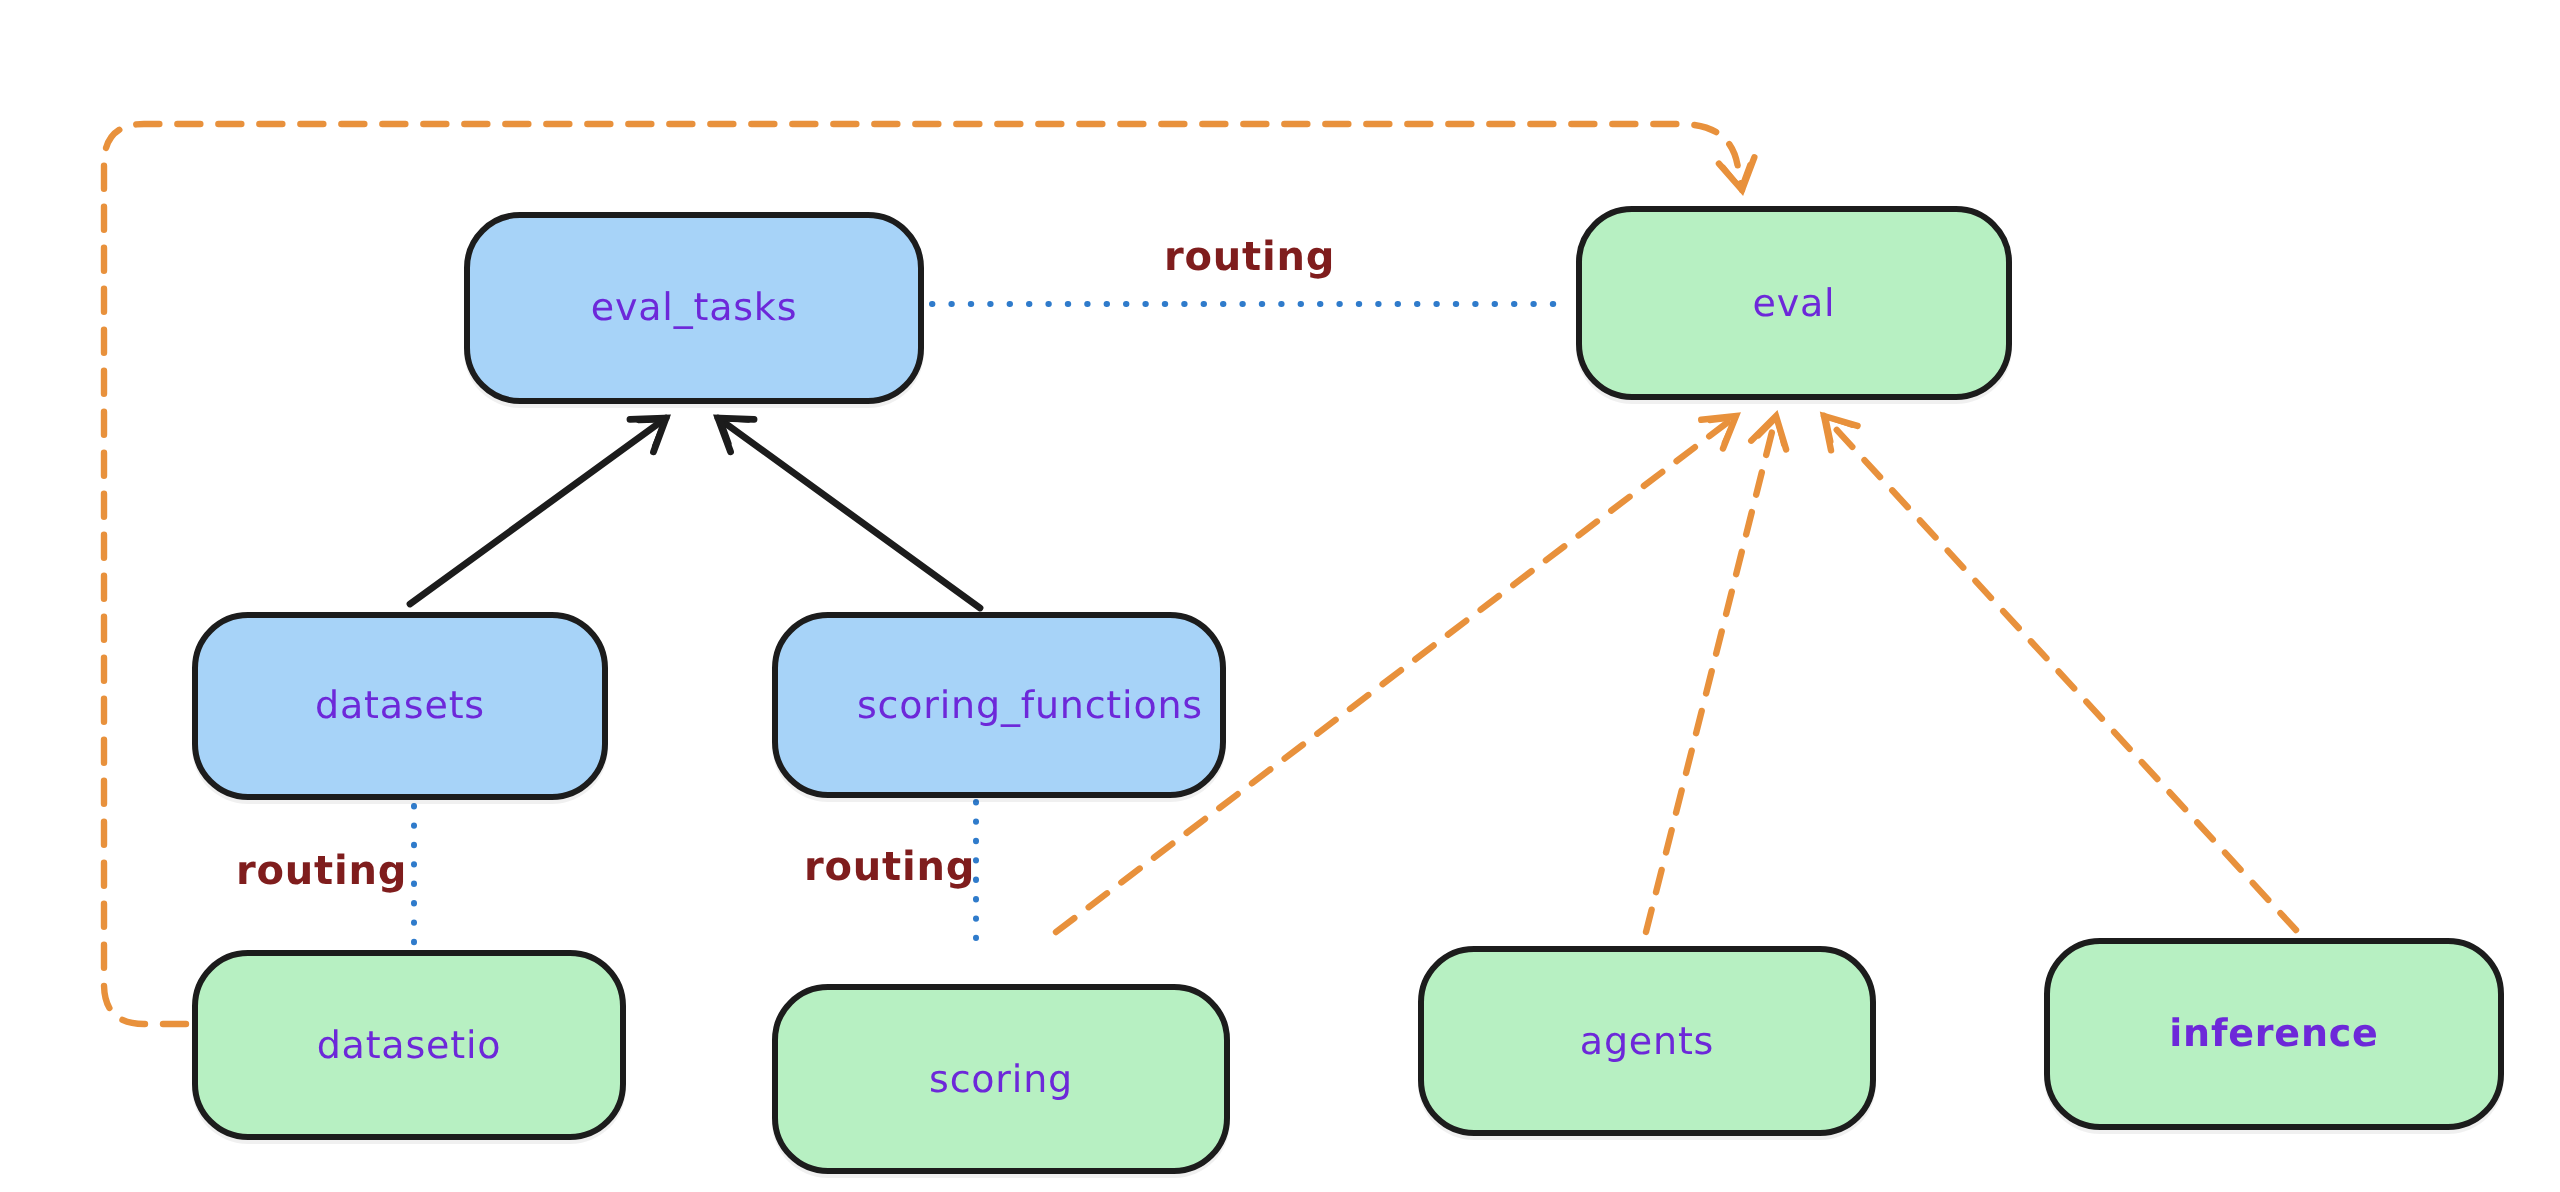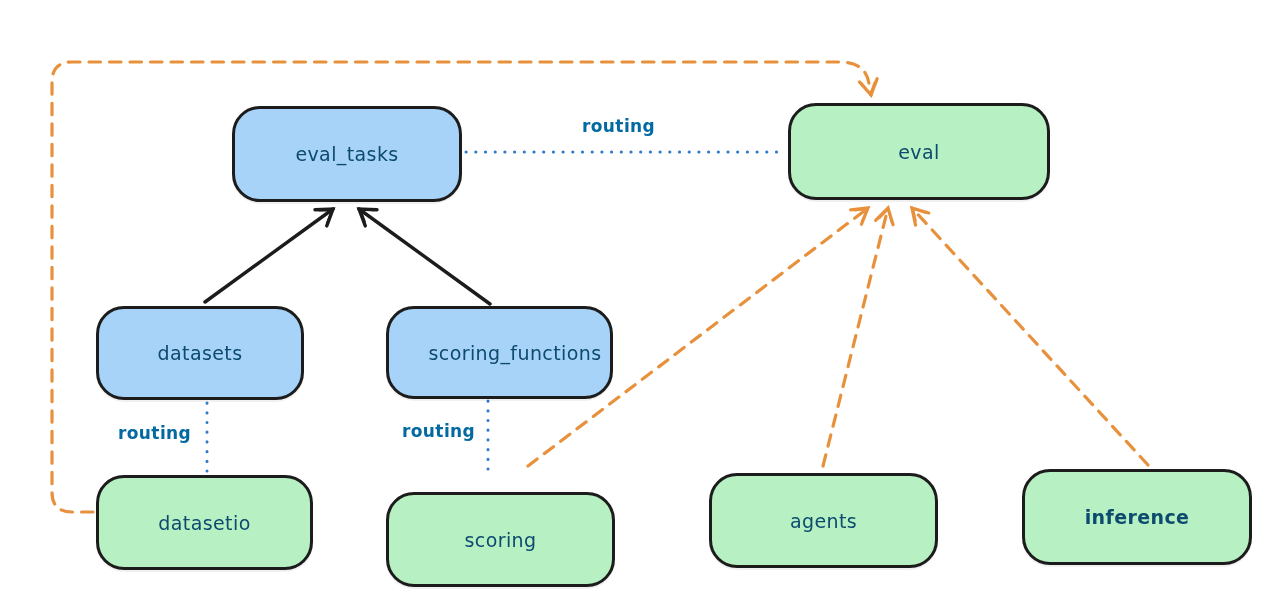--- a/index.html
+++ b/index.html
@@ -19,39 +19,39 @@
   .node {
     position: absolute;
     box-sizing: border-box;
     border: 3px solid #1c1c1c;
     border-radius: 28px;
     display: flex;
     align-items: center;
     justify-content: center;
     font-size: 19px;
     letter-spacing: 0.4px;
-    color: #0c4a6e;
+    color: #6d28d9;
     box-shadow: 0 2px 0 rgba(0,0,0,0.06);
   }
   .node.blue  { background: #a7d3f8; }
   .node.green { background: #b7f0c2; }
 
   .node-eval-tasks        { left: 232px;  top: 106px; width: 230px; height: 96px; }
-  .node-eval              { left: 788px;  top: 103px; width: 262px; height: 97px; text-align: right; }
+  .node-eval              { left: 788px;  top: 103px; width: 218px; height: 97px; text-align: right; }
   .node-datasets          { left: 96px;   top: 306px; width: 208px; height: 94px; }
   .node-scoring-functions { left: 386px;  top: 306px; width: 227px; height: 93px; padding-left: 31px; }
   .node-datasetio         { left: 96px;   top: 475px; width: 217px; height: 95px; }
   .node-scoring           { left: 386px;  top: 492px; width: 229px; height: 95px; }
   .node-agents            { left: 709px;  top: 473px; width: 229px; height: 95px; }
   .node-inference         { left: 1022px; top: 469px; width: 230px; height: 96px; font-weight: bold; }
 
   .edge-label {
     position: absolute;
-    color: #0369a1;
-    font-size: 17px;
+    color: #7f1d1d;
+    font-size: 20px;
     font-weight: 600;
     letter-spacing: 0.4px;
   }
   .edge-label-eval      { left: 582px; top: 116px; }
   .edge-label-datasetio { left: 118px; top: 423px; }
   .edge-label-scoring   { left: 402px; top: 421px; }
 </style>
 </head>
 <body>
 

